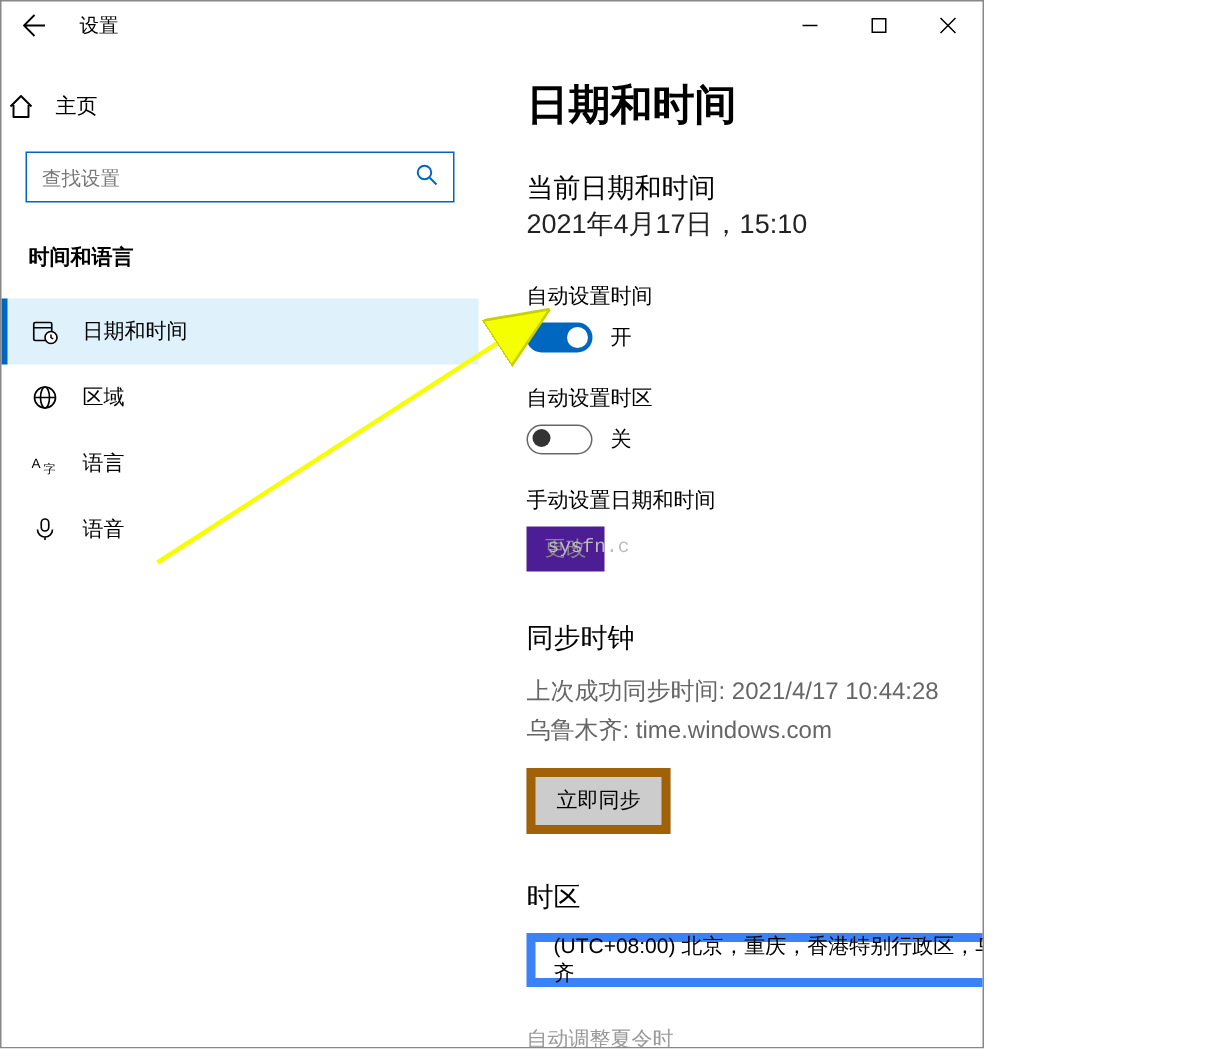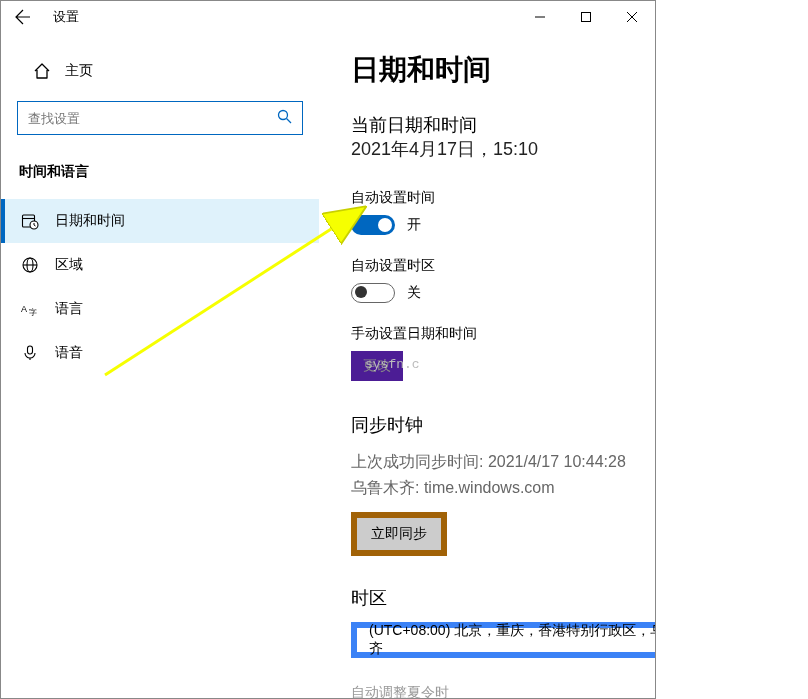--- a/index.html
+++ b/index.html
@@ -6,21 +6,21 @@
   html, body { width: 808px; height: 699px; overflow: hidden; font-family: "Microsoft YaHei", "Segoe UI", sans-serif; background: #fff; color: #000; }
   .window { width: 656px; height: 699px; border: 1px solid #888; position: relative; background: #fff; }
   .titlebar { height: 32px; display: flex; align-items: center; }
   .tb-left { display: flex; align-items: center; }
   .tb-back { width: 44px; height: 32px; display: flex; align-items: center; justify-content: center; font-size: 16px; }
   .tb-title { font-size: 13px; padding-left: 8px; }
   .tb-spacer { flex: 1; }
   .tb-btn { width: 46px; height: 32px; display: flex; align-items: center; justify-content: center; font-size: 12px; color: #222; }
   .body { display: flex; height: calc(100% - 32px); }
   .sidebar { width: 318px; padding-top: 20px; position: relative; }
-  .home-row { display: flex; align-items: center; height: 36px; padding-left: 32px; gap: 14px; }
+  .home-row { display: flex; align-items: center; height: 36px; padding-left: 4px; gap: 14px; }
   .home-icon { width: 18px; height: 18px; }
   .home-label { font-size: 14px; }
   .search-wrap { margin: 12px 16px 0 16px; }
   .search { width: 100%; height: 34px; border: 1px solid #0067c0; background: #fff; display: flex; align-items: center; padding: 0 10px; }
   .search input { flex: 1; border: none; outline: none; font-size: 13px; font-family: inherit; color: #333; }
   .search input::placeholder { color: #777; }
   .search-icon { color: #0067c0; font-size: 15px; }
   .group-title { font-size: 14px; font-weight: 700; margin: 28px 0 18px 18px; }
   .nav { display: flex; flex-direction: column; }
   .nav-item { display: flex; align-items: center; height: 44px; padding-left: 20px; gap: 16px; font-size: 14px; position: relative; }

